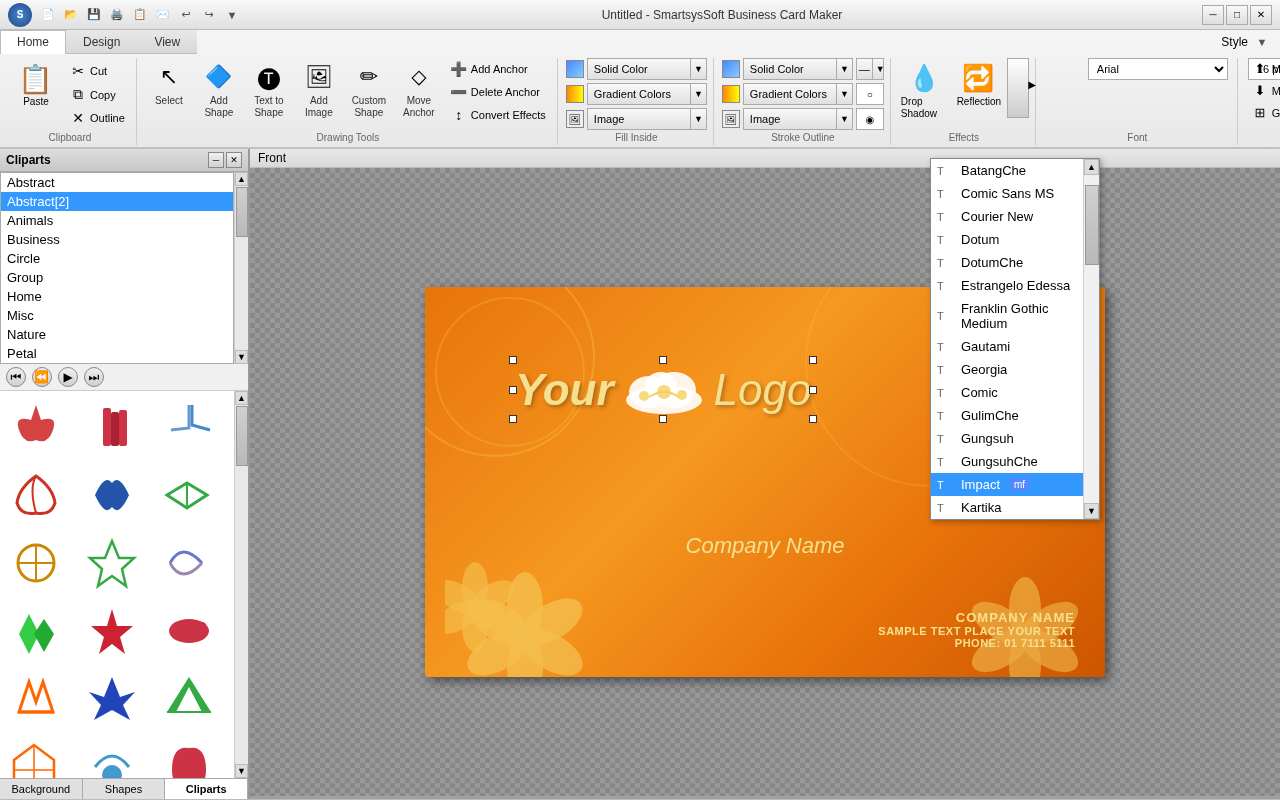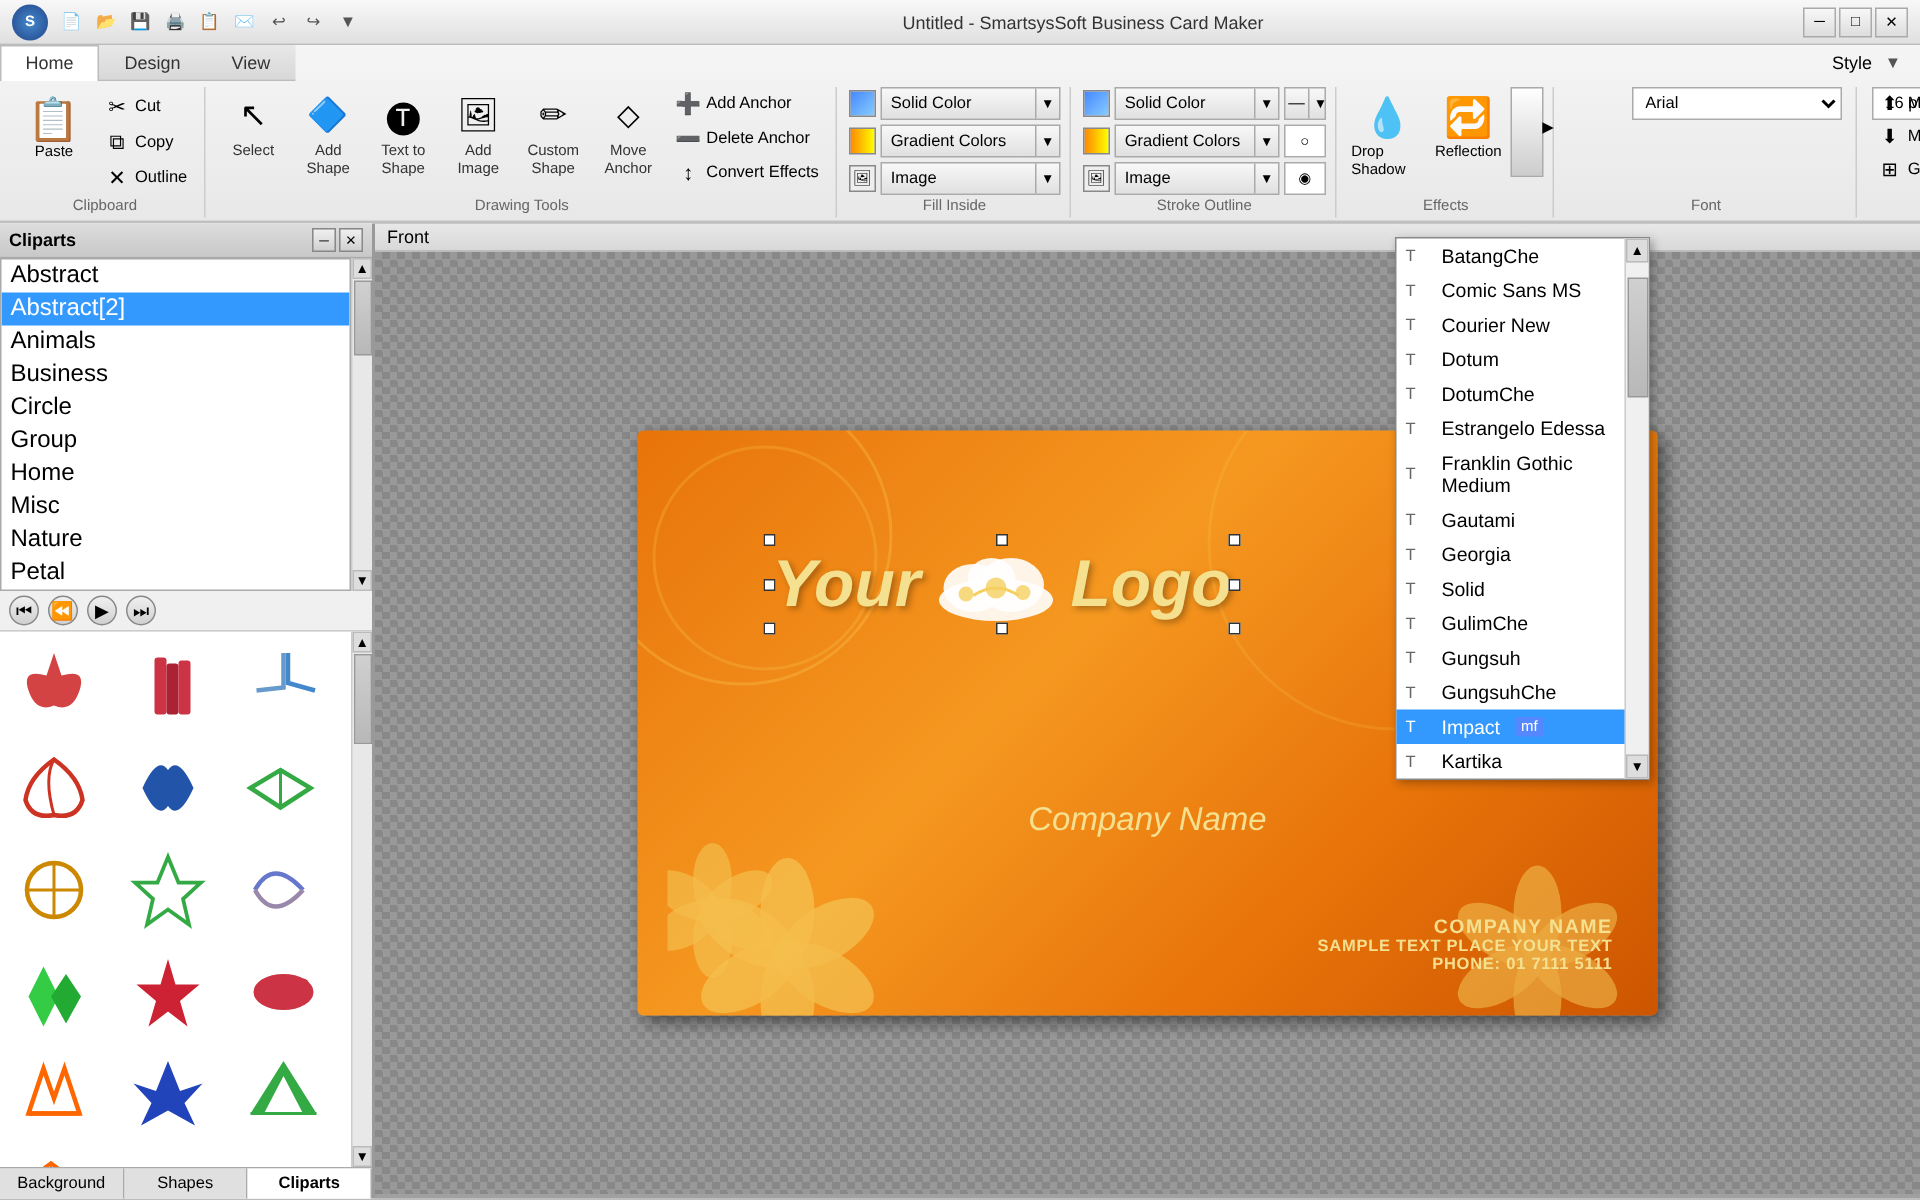--- a/index.html
+++ b/index.html
@@ -47,21 +47,21 @@
     .font-select { width: 140px; height: 22px; font-size: 11px; border: 1px solid #aaa; background: white; padding: 0 4px; }
     .font-size-select { width: 55px; height: 22px; font-size: 11px; border: 1px solid #aaa; background: white; padding: 0 4px; }
 
     
     .cliparts-panel { width: 250px; background: #f5f5f5; border-right: 2px solid #999; display: flex; flex-direction: column; }
     .panel-header { background: linear-gradient(to bottom, #ddd, #c8c8c8); padding: 3px 6px; display: flex; justify-content: space-between; align-items: center; border-bottom: 1px solid #aaa; font-size: 12px; font-weight: bold; }
     .panel-header-btns { display: flex; gap: 2px; }
     .panel-header-btn { width: 16px; height: 16px; border: 1px solid #888; background: linear-gradient(to bottom, #f0f0f0, #d0d0d0); cursor: pointer; display: flex; align-items: center; justify-content: center; font-size: 9px; }
 
     .cliparts-list { width: 100%; background: white; border: 1px solid #aaa; overflow-y: scroll; flex: 0 0 160px; }
-    .cliparts-list-item { padding: 2px 6px; cursor: pointer; font-size: 16px; }
+    .cliparts-list-item { padding: 2px 6px; cursor: pointer; font-size: 13px; }
     .cliparts-list-item.selected { background: #3399ff; color: white; }
     .clipart-item { width: 64px; height: 64px; display: flex; align-items: center; justify-content: center; cursor: pointer; border: 1px solid transparent; }
 
     .panel-tabs { display: flex; border-top: 1px solid #aaa; }
     .panel-tab { flex: 1; padding: 4px; text-align: center; font-size: 11px; cursor: pointer; background: #e0e0e0; border-right: 1px solid #aaa; }
     .panel-tab.active { background: white; font-weight: bold; }
 
     
     .controls-strip { display: flex; align-items: center; gap: 6px; padding: 3px 6px; background: #f0f0f0; border-bottom: 1px solid #ccc; }
     .ctrl-btn { width: 20px; height: 20px; border: 1px solid #888; background: linear-gradient(to bottom, #f0f0f0, #d0d0d0); cursor: pointer; display: flex; align-items: center; justify-content: center; font-size: 12px; border-radius: 50%; }
@@ -593,21 +593,21 @@
               <ellipse cx="35" cy="30" rx="20" ry="16" fill="white" opacity="0.9"></ellipse>
               <ellipse cx="60" cy="28" rx="22" ry="18" fill="white" opacity="0.9"></ellipse>
               <ellipse cx="47" cy="24" rx="16" ry="14" fill="white" opacity="0.9"></ellipse>
 
               <circle cx="30" cy="34" r="5" fill="#f5d060" opacity="0.8"></circle>
               <circle cx="50" cy="30" r="7" fill="#f5d060" opacity="0.8"></circle>
               <circle cx="68" cy="33" r="5" fill="#f5d060" opacity="0.8"></circle>
               <path d="M35 35 Q50 25 65 35" stroke="#f5d060" stroke-width="2" fill="none"></path>
             </svg>
 
-            <span style="font-size:44px;font-weight:bold;color:#f5e090;font-style:italic;text-shadow:2px 2px 4px rgba(0,0,0,0.3);">Logo</span>
+            <span style="font-size:44px;font-weight:normal;color:#f5e090;font-style:italic;text-shadow:2px 2px 4px rgba(0,0,0,0.3);">Logo</span>
           </div>
         </div>
 
         <div style="position:absolute;bottom:118px;left:0;right:0;text-align:center;">
           <span style="font-size:22px;color:#f5e090;font-style:italic;">Company Name</span>
         </div>
 
         <div style="position:absolute;bottom:28px;right:30px;text-align:right;">
           <div style="font-size:13px;font-weight:bold;color:#f5e090;letter-spacing:1px;">COMPANY NAME</div>
           <div style="font-size:11px;font-weight:bold;color:#f5e090;letter-spacing:0.5px;">SAMPLE TEXT PLACE YOUR TEXT</div>
@@ -653,21 +653,21 @@
       <div class="font-item">
         <span class="font-item-icon">T</span>
         <span>Gautami</span>
       </div>
       <div class="font-item">
         <span class="font-item-icon">T</span>
         <span>Georgia</span>
       </div>
       <div class="font-item">
         <span class="font-item-icon">T</span>
-        <span>Solid</span>
+        <span>Comic</span>
       </div>
       <div class="font-item">
         <span class="font-item-icon">T</span>
         <span>GulimChe</span>
       </div>
       <div class="font-item">
         <span class="font-item-icon">T</span>
         <span>Gungsuh</span>
       </div>
       <div class="font-item">

